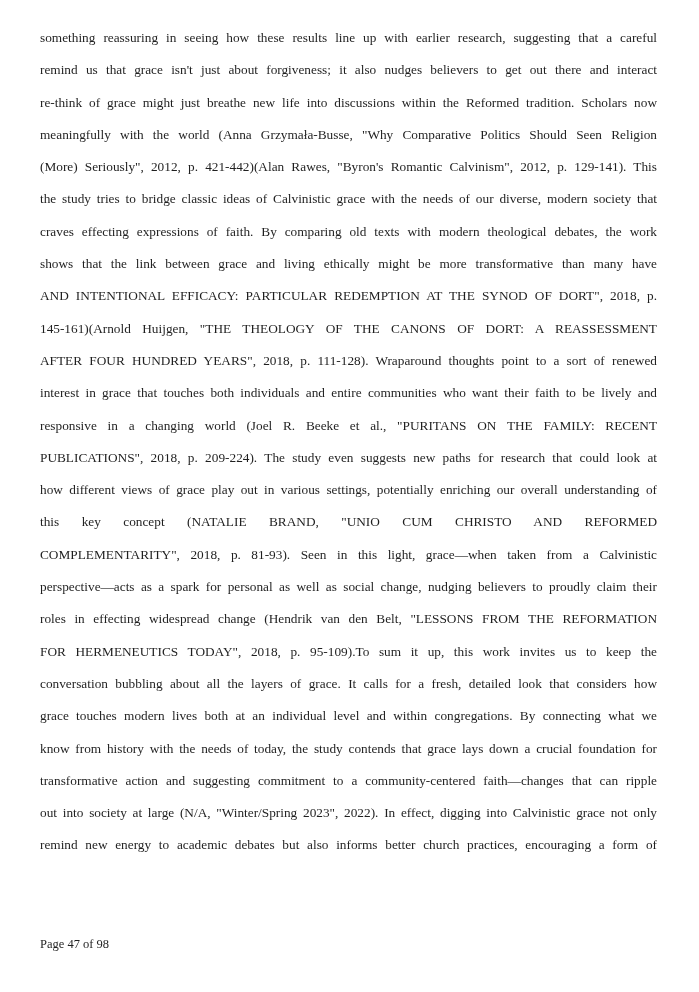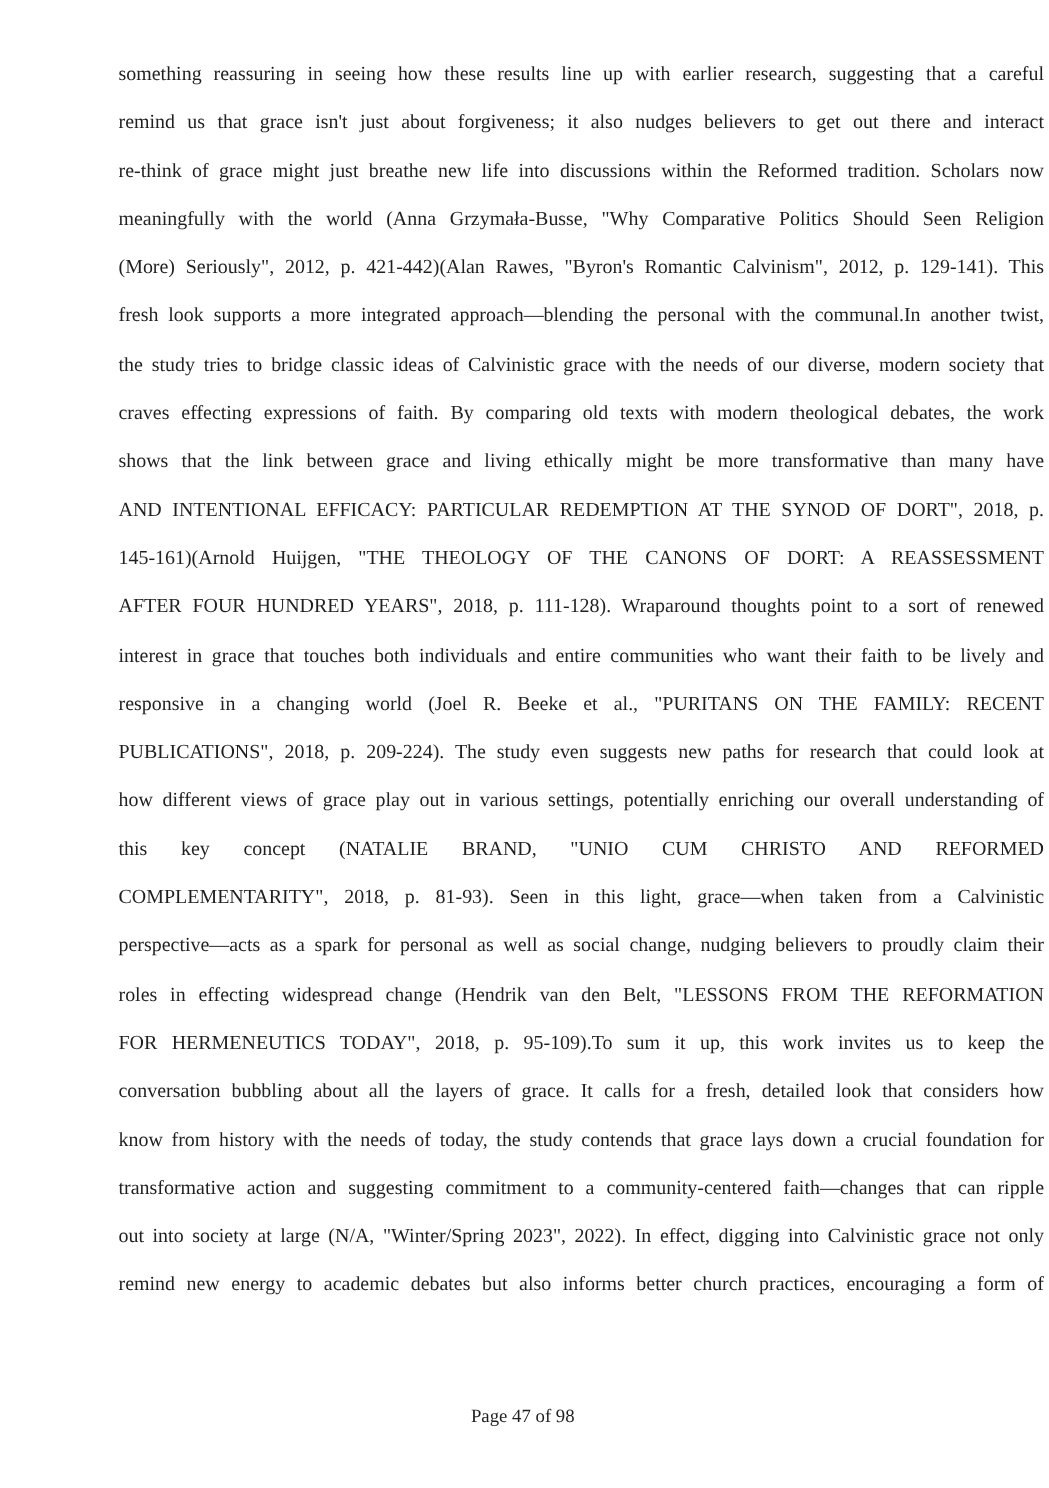--- a/index.html
+++ b/index.html
@@ -11,23 +11,22 @@
     position: relative;
     width: 699px;
     height: 992px;
     background: #ffffff;
     overflow: hidden;
     font-family: "Liberation Serif", "DejaVu Serif", serif;
   }
   .text-block {
     position: absolute;
     left: 40px;
-    top: 33px;
+    top: 22px;
     width: 617px;
-    margin-left: 39px;
   }
   .line {
     font-size: 13.3px;
     line-height: 32.3px;
     height: 32.3px;
     color: #1f1f1f;
     text-align: justify;
     text-align-last: justify;
     -moz-text-align-last: justify;
     white-space: normal;
@@ -35,49 +34,49 @@
     letter-spacing: 0;
   }
   .footer {
     position: absolute;
     left: 40px;
     top: 936px;
     width: 617px;
     font-size: 12.5px;
     line-height: 16px;
     color: #1f1f1f;
-    text-align: center;
+    text-align: left;
   }
 </style>
 </head>
 <body>
 
 <div class="page">
   <div class="text-block">
       <div class="line">something reassuring in seeing how these results line up with earlier research, suggesting that a careful</div>
       <div class="line">remind us that grace isn't just about forgiveness; it also nudges believers to get out there and interact</div>
       <div class="line">re-think of grace might just breathe new life into discussions within the Reformed tradition. Scholars now</div>
       <div class="line">meaningfully with the world (Anna Grzymała-Busse, "Why Comparative Politics Should Seen Religion</div>
       <div class="line">(More) Seriously", 2012, p. 421-442)(Alan Rawes, "Byron's Romantic Calvinism", 2012, p. 129-141). This</div>
-      <div class="line">fresh look supports a more integrated approach—blending the personal with the communal.In another twist,</div>
       <div class="line">the study tries to bridge classic ideas of Calvinistic grace with the needs of our diverse, modern society that</div>
       <div class="line">craves effecting expressions of faith. By comparing old texts with modern theological debates, the work</div>
       <div class="line">shows that the link between grace and living ethically might be more transformative than many have</div>
       <div class="line">AND INTENTIONAL EFFICACY: PARTICULAR REDEMPTION AT THE SYNOD OF DORT", 2018, p.</div>
       <div class="line">145-161)(Arnold Huijgen, "THE THEOLOGY OF THE CANONS OF DORT: A REASSESSMENT</div>
       <div class="line">AFTER FOUR HUNDRED YEARS", 2018, p. 111-128).  Wraparound thoughts point to a sort of renewed</div>
       <div class="line">interest in grace that touches both individuals and entire communities who want their faith to be lively and</div>
       <div class="line">responsive in a changing world (Joel R. Beeke et al., "PURITANS ON THE FAMILY: RECENT</div>
       <div class="line">PUBLICATIONS", 2018, p. 209-224). The study even suggests new paths for research that could look at</div>
       <div class="line">how different views of grace play out in various settings, potentially enriching our overall understanding of</div>
       <div class="line">this key concept (NATALIE BRAND, "UNIO CUM CHRISTO AND REFORMED</div>
       <div class="line">COMPLEMENTARITY", 2018, p. 81-93). Seen in this light, grace—when taken from a Calvinistic</div>
       <div class="line">perspective—acts as a spark for personal as well as social change, nudging believers to proudly claim their</div>
       <div class="line">roles in effecting widespread change (Hendrik van den Belt, "LESSONS FROM THE REFORMATION</div>
       <div class="line">FOR HERMENEUTICS TODAY", 2018, p. 95-109).To sum it up, this work invites us to keep the</div>
       <div class="line">conversation bubbling about all the layers of grace. It calls for a fresh, detailed look that considers how</div>
+      <div class="line">grace touches modern lives both at an individual level and within congregations. By connecting what we</div>
       <div class="line">know from history with the needs of today, the study contends that grace lays down a crucial foundation for</div>
       <div class="line">transformative action and suggesting commitment to a community-centered faith—changes that can ripple</div>
       <div class="line">out into society at large (N/A, "Winter/Spring 2023", 2022). In effect, digging into Calvinistic grace not only</div>
       <div class="line">remind new energy to academic debates but also informs better church practices, encouraging a form of</div>
     </div>
   <div class="footer">Page 47 of 98</div>
 </div>
 
 </body></html>

